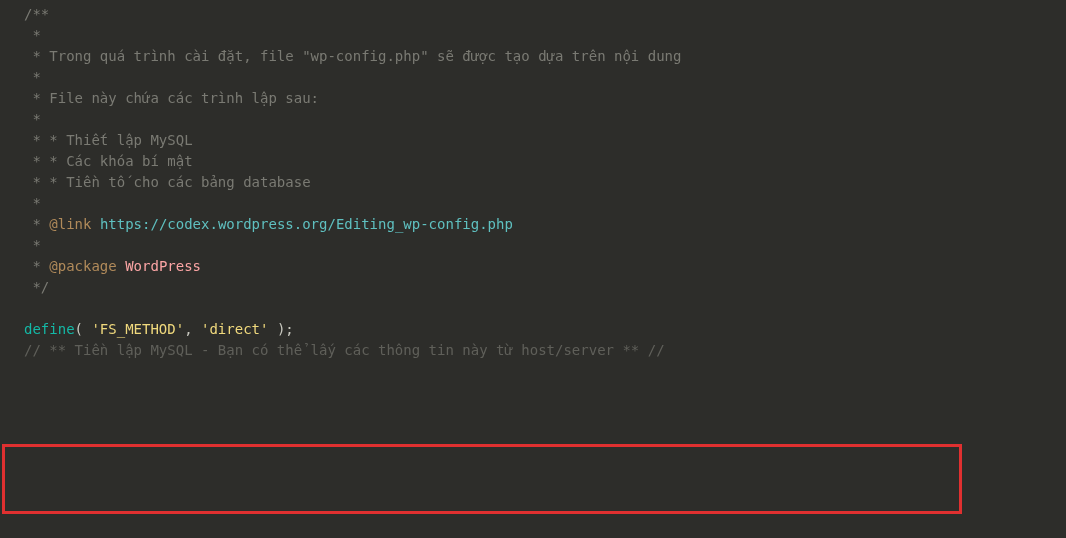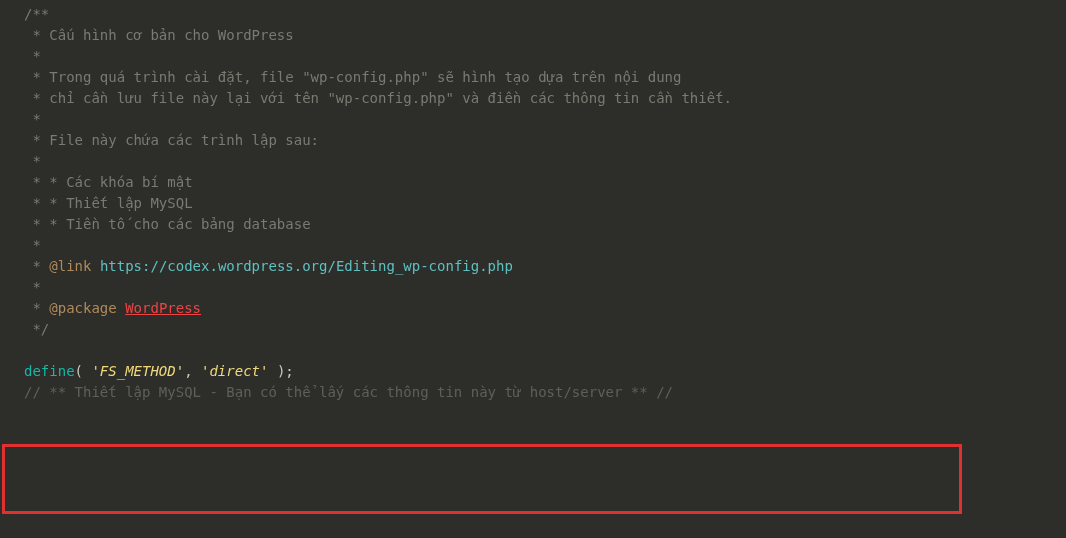--- a/index.html
+++ b/index.html
@@ -13,53 +13,51 @@
     width: 1066px;
     height: 538px;
     overflow: hidden;
   }
   .editor { padding-left: 24px; position: relative; }
   .line { white-space: pre; height: 21px; }
   .comment { color: #7a7a73; }
   .tag-annotation { color: #8c8a7d; text-align: right; }
   .link { color: #5fc0c0; text-align: center; }
   .keyword { color: #14b8a6; }
-  .string { color: #f0d97d; font-style: italic; }
+  .string { color: #f0d97d; }
   .punct { color: #c9c9c0; }
-  .pkgname { color: #ef4444; text-decoration: underline; }
+  .pkgname { color: #fca5a5; }
   .highlight-box {
     position: absolute;
     border: 3px solid #e03030;
     left: 2px;
     width: 960px;
     top: 440px;
     height: 70px;
     pointer-events: none;
   }
   .dimmed { opacity: 0.65; }
 </style>
 </head>
 <body>
 
 <div class="editor">
   <div id="lines">
       <div class="line"><span class="comment">/**</span></div>
-      <div class="line"><span class="comment"> * Cấu hình cơ bản cho WordPress</span></div>
       <div class="line"><span class="comment"> *</span></div>
-      <div class="line"><span class="comment"> * Trong quá trình cài đặt, file "wp-config.php" sẽ hình tạo dựa trên nội dung</span></div>
-      <div class="line"><span class="comment"> * chỉ cần lưu file này lại với tên "wp-config.php" và điền các thông tin cần thiết.</span></div>
+      <div class="line"><span class="comment"> * Trong quá trình cài đặt, file "wp-config.php" sẽ được tạo dựa trên nội dung</span></div>
       <div class="line"><span class="comment"> *</span></div>
       <div class="line"><span class="comment"> * File này chứa các trình lập sau:</span></div>
       <div class="line"><span class="comment"> *</span></div>
+      <div class="line"><span class="comment"> * * Thiết lập MySQL</span></div>
       <div class="line"><span class="comment"> * * Các khóa bí mật</span></div>
-      <div class="line"><span class="comment"> * * Thiết lập MySQL</span></div>
       <div class="line"><span class="comment"> * * Tiền tố cho các bảng database</span></div>
       <div class="line"><span class="comment"> *</span></div>
       <div class="line"><span class="comment"> * </span><span class="tag-annotation" style="color: rgb(176, 138, 90);">@link</span> <span class="link">https://codex.wordpress.org/Editing_wp-config.php</span></div>
       <div class="line"><span class="comment"> *</span></div>
       <div class="line"><span class="comment"> * </span><span style="color: rgb(176, 138, 90);">@package</span> <span class="pkgname">WordPress</span></div>
       <div class="line"><span class="comment"> */</span></div>
       <div class="line">&nbsp;</div>
       <div class="line"><span class="keyword">define</span><span class="punct">( </span><span class="string">'FS_METHOD'</span><span class="punct">, </span><span class="string">'direct'</span><span class="punct"> );</span></div>
-      <div class="line"><span class="comment dimmed">// ** Thiết lập MySQL - Bạn có thể lấy các thông tin này từ host/server ** //</span></div>
+      <div class="line"><span class="comment dimmed">// ** Tiền lập MySQL - Bạn có thể lấy các thông tin này từ host/server ** //</span></div>
     </div>
   <div class="highlight-box"></div>
 </div>
 
 </body></html>

